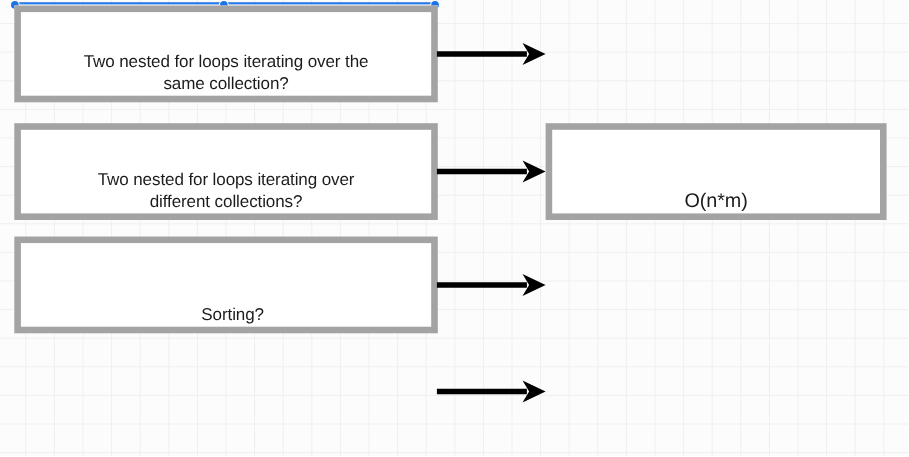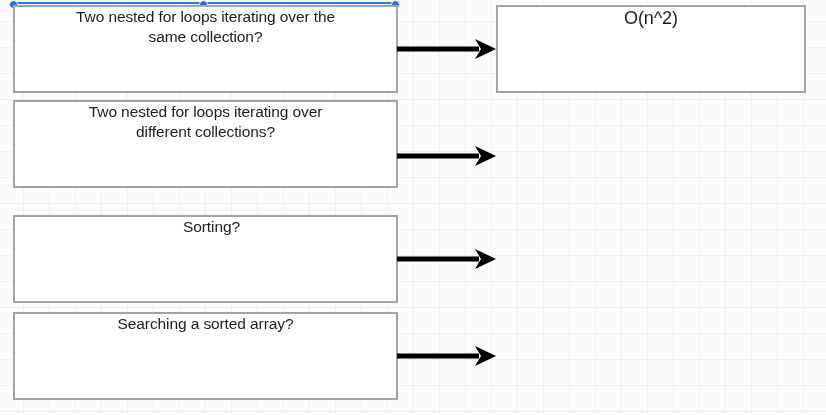--- a/index.html
+++ b/index.html
@@ -25,40 +25,40 @@
       linear-gradient(to right, #efefef 1px, transparent 1px),
       linear-gradient(to bottom, #efefef 1px, transparent 1px);
     background-size: 26px 26px;
     background-position: -3px -5px;
     pointer-events: none;
   }
   .box {
     position: absolute;
     box-sizing: border-box;
     background: #ffffff;
-    border: 2px solid #a3a3a3;
+    border: 6px solid #a3a3a3;
     display: flex;
-    align-items: flex-start;
+    align-items: flex-end;
     justify-content: center;
     text-align: center;
     color: #1c1c1c;
     font-size: 15.5px;
     line-height: 1.28;
     letter-spacing: -0.1px;
   }
   .box .txt {
     display: block;
     padding: 0 10px;
     white-space: pre-line;
   }
   .box-left { left: 13px; width: 385px; }
   .box-right { left: 496px; width: 310px; font-size: 18px; }
 
   .row1 { top: 5px;   height: 88px; }
-  .row2 { top: 100px; height: 88px; }
+  .row2 { top: 112px; height: 88px; }
   .row3 { top: 215px; height: 88px; padding-left: 12px; }
   .row4 { top: 312px; height: 88px; }
 
   
   .arrow {
     position: absolute;
     left: 397px;
     width: 100px;
     height: 24px;
     pointer-events: none;
@@ -110,48 +110,45 @@
   <div class="box box-left row1">
     <span class="txt">Two nested for loops iterating over the
 same collection?</span>
   </div>
   <div class="arrow a1">
     <svg width="100" height="24" viewBox="0 0 100 24" xmlns="http://www.w3.org/2000/svg">
       <line x1="0" y1="12" x2="82" y2="12" stroke="#000000" stroke-width="5"></line>
       <polygon points="78,2 99,12 78,22 84,12" fill="#000000"></polygon>
     </svg>
   </div>
-  <div class="box box-right row1">
-    <span class="txt">O(n^2)</span>
-  </div>
 
   <div class="box box-left row2">
     <span class="txt">Two nested for loops iterating over
 different collections?</span>
   </div>
   <div class="arrow a2">
     <svg width="100" height="24" viewBox="0 0 100 24" xmlns="http://www.w3.org/2000/svg">
       <line x1="0" y1="12" x2="82" y2="12" stroke="#000000" stroke-width="5"></line>
       <polygon points="78,2 99,12 78,22 84,12" fill="#000000"></polygon>
     </svg>
+  </div>
+  <div class="box box-right row2">
+    <span class="txt">O(n*m)</span>
   </div>
 
   <div class="box box-left row3">
     <span class="txt">Sorting?</span>
   </div>
   <div class="arrow a3">
     <svg width="100" height="24" viewBox="0 0 100 24" xmlns="http://www.w3.org/2000/svg">
       <line x1="0" y1="12" x2="82" y2="12" stroke="#000000" stroke-width="5"></line>
       <polygon points="78,2 99,12 78,22 84,12" fill="#000000"></polygon>
     </svg>
   </div>
 
-  <div class="box box-left row4">
-    <span class="txt">Searching a sorted array?</span>
-  </div>
   <div class="arrow a4">
     <svg width="100" height="24" viewBox="0 0 100 24" xmlns="http://www.w3.org/2000/svg">
       <line x1="0" y1="12" x2="82" y2="12" stroke="#000000" stroke-width="5"></line>
       <polygon points="78,2 99,12 78,22 84,12" fill="#000000"></polygon>
     </svg>
   </div>
 
 </div>
 
 </body></html>

